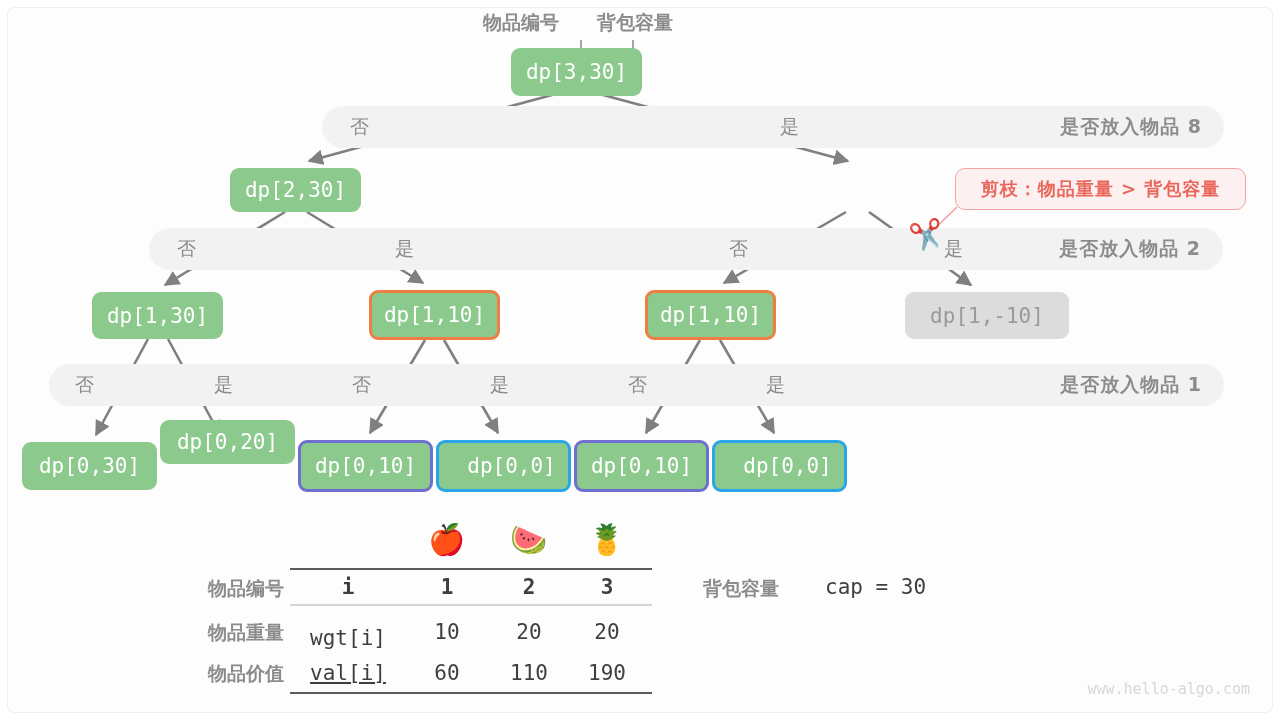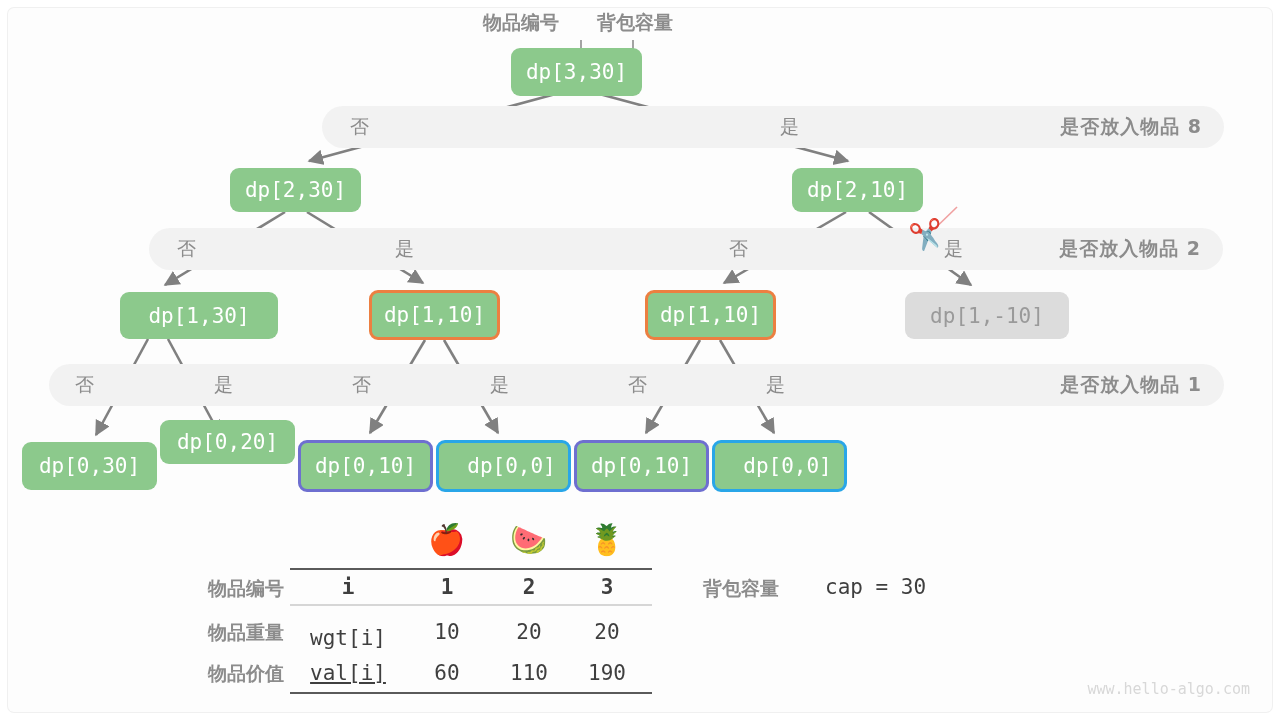--- a/index.html
+++ b/index.html
@@ -166,34 +166,34 @@
     <span class="blabel" style="left:303px;">否</span>
     <span class="blabel" style="left:441px;">是</span>
     <span class="blabel" style="left:579px;">否</span>
     <span class="blabel" style="left:717px;">是</span>
     <span class="btitle">是否放入物品 1</span>
   </div>
 
   <div class="node" style="left:511px;top:48px;width:131px;height:48px;">dp[3,30]</div>
 
   <div class="node" style="left:230px;top:168px;width:131px;height:44px;">dp[2,30]</div>
-  <div class="node" style="left:792px;top:168px;width:131px;height:44px;">dp[2,10]</div>
-
-  <div class="node" style="left:92px;top:292px;width:158px;height:47px;margin-left:28px;">dp[1,30]</div>
+
+  <div class="node" style="left:92px;top:292px;width:131px;height:47px;">dp[1,30]</div>
   <div class="node bd-orange" style="left:369px;top:290px;width:131px;height:50px;">dp[1,10]</div>
   <div class="node bd-orange" style="left:645px;top:290px;width:131px;height:50px;">dp[1,10]</div>
   <div class="node pruned" style="left:905px;top:292px;width:164px;height:47px;text-align:right;">dp[1,-10]</div>
 
   <div class="node" style="left:22px;top:442px;width:135px;height:48px;">dp[0,30]</div>
   <div class="node" style="left:160px;top:420px;width:135px;height:44px;">dp[0,20]</div>
   <div class="node bd-purple" style="left:298px;top:440px;width:135px;height:52px;">dp[0,10]</div>
   <div class="node bd-blue" style="left:436px;top:440px;width:135px;height:52px;">dp[0,0]</div>
   <div class="node bd-purple" style="left:574px;top:440px;width:135px;height:52px;">dp[0,10]</div>
   <div class="node bd-blue" style="left:712px;top:440px;width:135px;height:52px;">dp[0,0]</div>
 
+  <div class="callout" style="left:955px;top:168px;width:291px;height:42px;">剪枝：物品重量 &gt; 背包容量</div>
   <div class="scissors" style="left:911px;top:222px;">✂️</div>
 
   <div class="fruit" style="left:418px;top:525px;width:58px;">🍎</div>
   <div class="fruit" style="left:500px;top:525px;width:58px;">🍉</div>
   <div class="fruit" style="left:578px;top:525px;width:58px;">🍍</div>
 
   <div class="hline" style="left:290px;top:568px;width:362px;"></div>
   <div class="hline light" style="left:290px;top:604px;width:362px;"></div>
   <div class="hline" style="left:290px;top:692px;width:362px;"></div>
 

